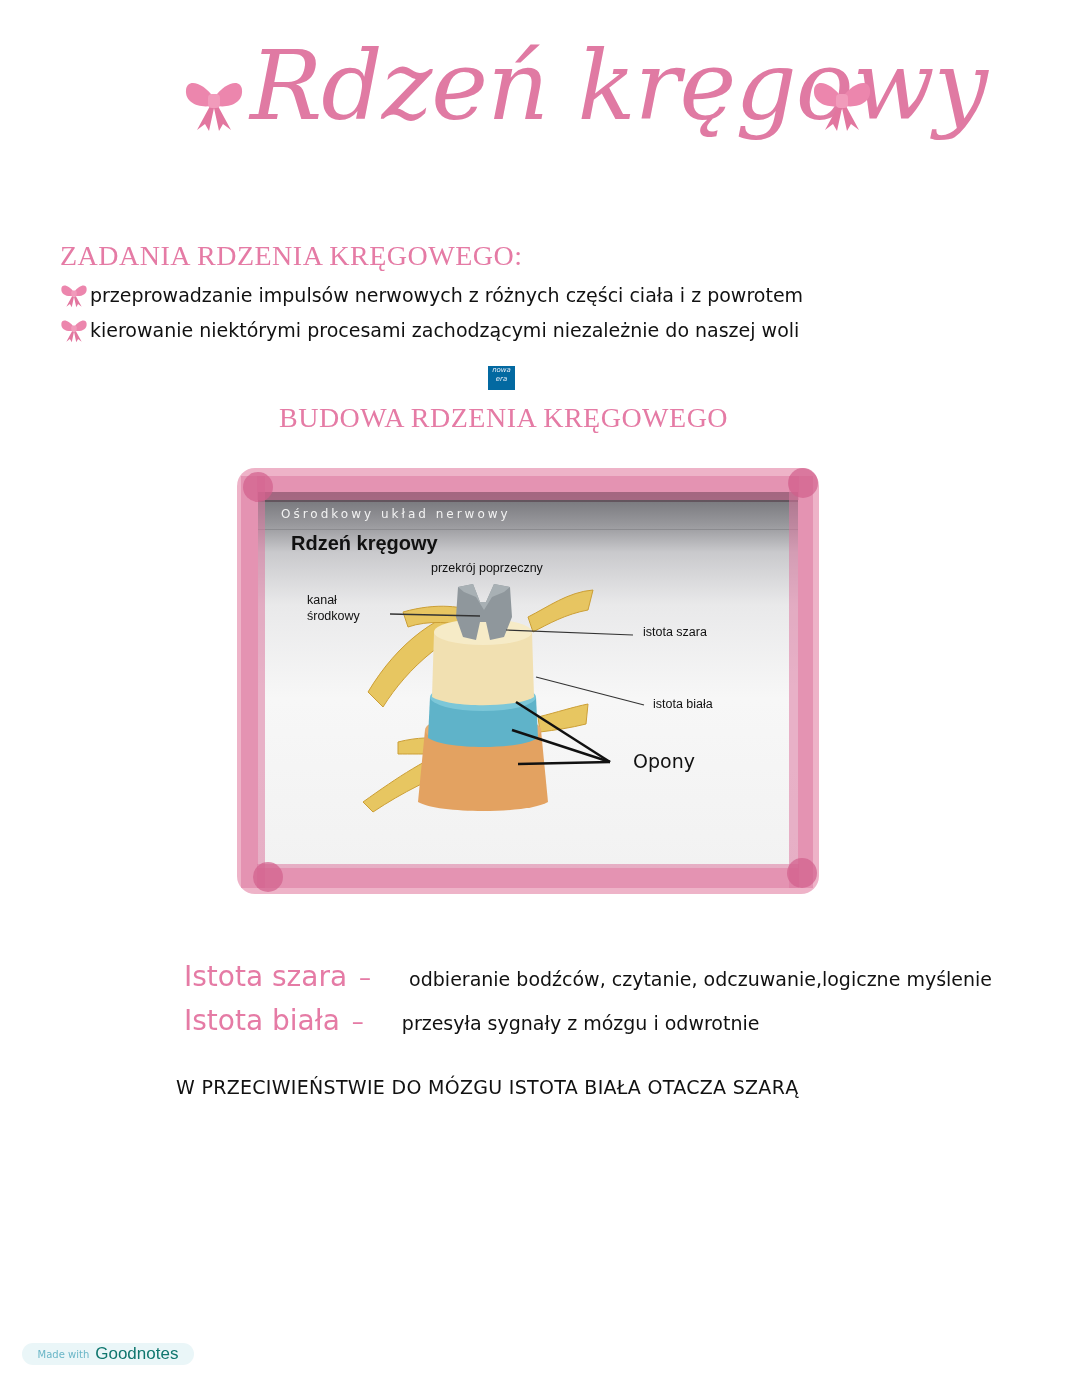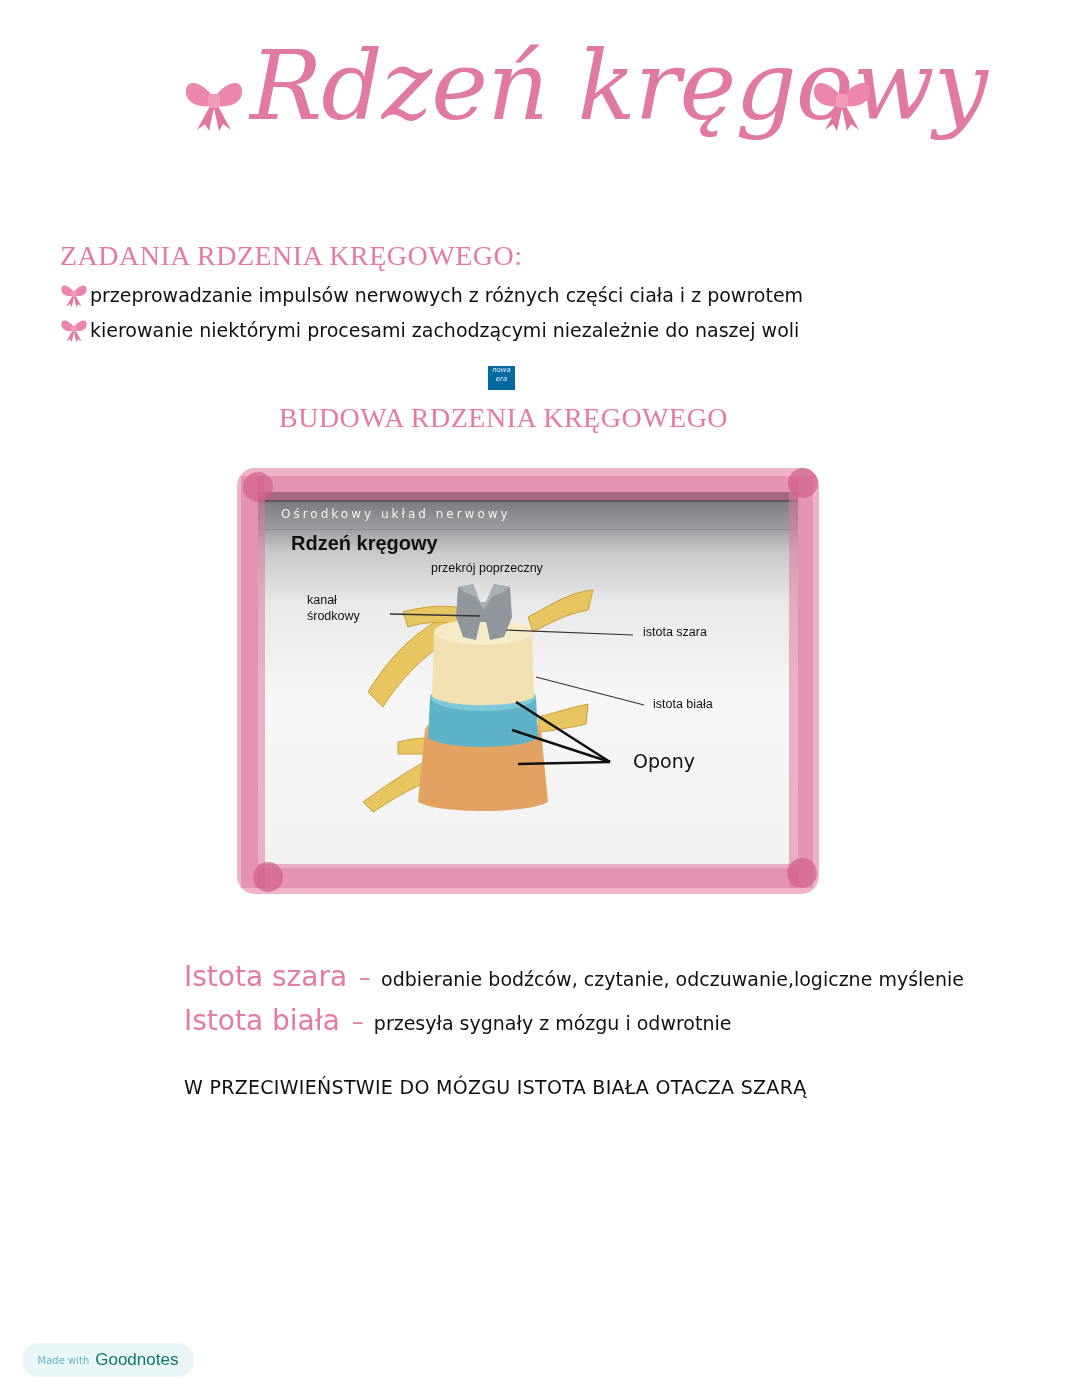--- a/index.html
+++ b/index.html
@@ -133,31 +133,31 @@
       display: flex; align-items: baseline;
     }
     .def-term {
       font-family: "DejaVu Sans", sans-serif;
       color: #e57ba5; font-size: 28px;
     }
     .def-dash {
       color: #e57ba5; font-size: 24px; margin: 0 10px 0 12px;
     }
     .def-text {
-      font-size: 19px; color: #111;
+      font-size: 19px; color: #111; margin-left: 28px;
     }
     .note {
-      left: 184px; top: 1076px;
+      left: 176px; top: 1076px;
       font-size: 19px; color: #111; white-space: nowrap;
       letter-spacing: 0.3px;
     }
 
     
     .badge {
-      left: 22px; top: 1343px; width: 172px; height: 34px;
+      left: 22px; top: 1343px; width: 172px; height: 22px;
       background: #eaf6f8; border-radius: 16px;
       display: flex; align-items: center; justify-content: center;
       gap: 6px;
     }
     .badge-small { font-size: 10px; color: #6ab6c7; }
     .badge-brand { font-size: 17px; color: #0f766e; font-family: "Liberation Sans", sans-serif; }
   </style>
 </head>
 <body>
 

